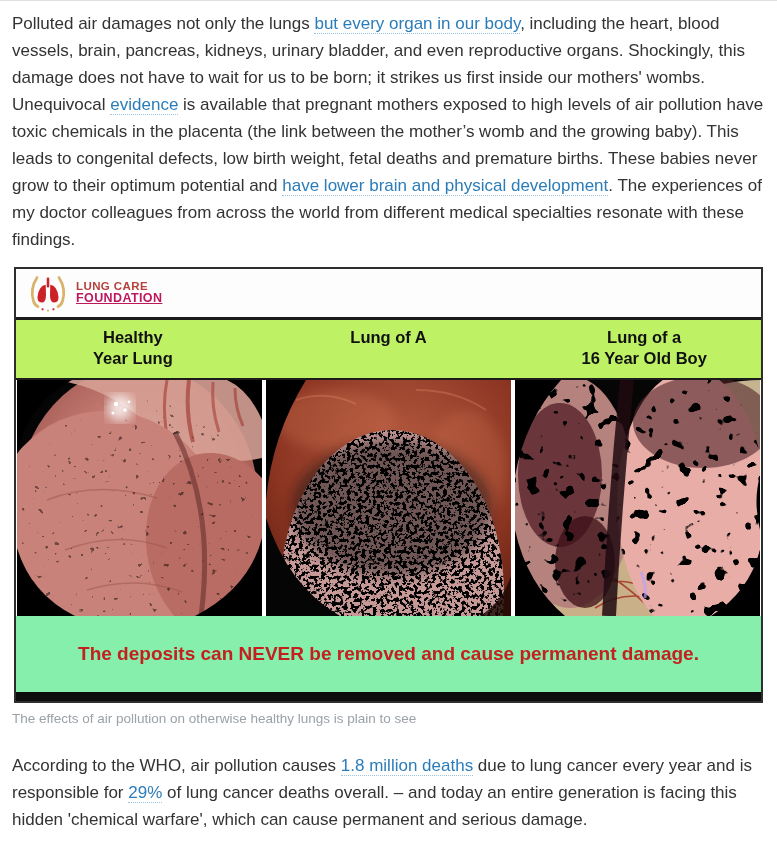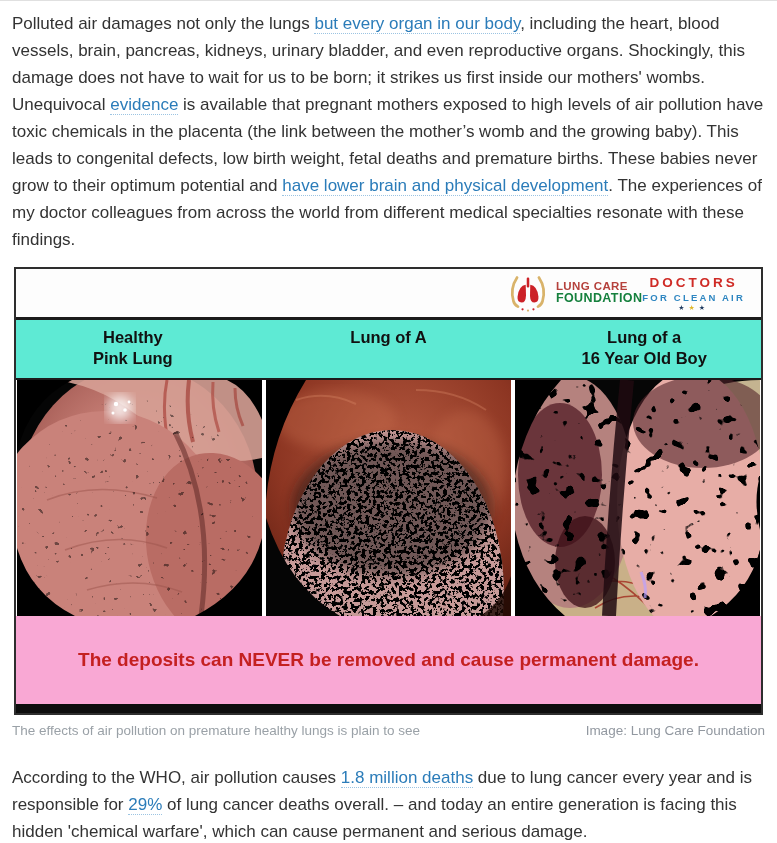--- a/index.html
+++ b/index.html
@@ -11,44 +11,44 @@
   .article-text{
     margin:0 12px;width:753px;font-size:17px;line-height:27px;color:#333333;
     -webkit-font-smoothing:antialiased;
   }
   .link{color:#2b7cb9;text-decoration:none;border-bottom:1px dotted #9cc4e2;cursor:pointer;}
   .figure{
     margin:14px 0 0 14px;width:749px;box-sizing:border-box;
     border:2px solid #2e2e2e;background:#ffffff;
   }
   .fig-header{
-    height:48px;display:flex;justify-content:flex-end;align-items:center;
+    height:48px;display:flex;justify-content:space-between;align-items:center;
     padding:0 12px;border-bottom:3px solid #1c1c1c;background:#fdfdfd;
   }
   .logo-left{display:flex;align-items:center;gap:8px;}
   .logo-left svg{display:block;}
   .logo-left-text{display:flex;flex-direction:column;line-height:1.1;}
   .logo-line1{font-size:11.5px;font-weight:bold;letter-spacing:.4px;color:#b5413c;}
-  .logo-line2{font-size:12.5px;font-weight:bold;letter-spacing:.4px;color:#15803d;}
+  .logo-line2{font-size:12.5px;font-weight:bold;letter-spacing:.4px;color:#be185d;text-decoration:underline;}
   .logo-right{text-align:center;line-height:1.25;padding-right:4px;}
   .logo-r1{font-size:13.5px;font-weight:bold;letter-spacing:3px;color:#cf2b26;}
   .logo-r2{font-size:9.5px;font-weight:bold;letter-spacing:2.2px;color:#2e86c1;}
   .logo-stars{font-size:7px;letter-spacing:4px;line-height:1;}
   .star-dark{color:#1f3a5f;}
   .star-gold{color:#e0b72a;}
-  .fig-titles{display:flex;background:#5eead4;border-bottom:2px solid #1c1c1c;gap:22px;}
+  .fig-titles{display:flex;background:#bef264;border-bottom:2px solid #1c1c1c;gap:22px;}
   .fig-titles .t{
     flex:1;text-align:center;padding:7px 0 9px;font-weight:bold;
     font-size:16.5px;line-height:21px;color:#111111;
   }
   .fig-photos{display:flex;justify-content:space-between;background:#ffffff;padding:0 1px;}
   .fig-photos svg{display:block;}
   .fig-warning{
-    height:88px;display:flex;align-items:center;justify-content:center;
-    color:#c42020;font-weight:bold;font-size:19px;background:#f9a8d4;
+    height:76px;display:flex;align-items:center;justify-content:center;
+    color:#c42020;font-weight:bold;font-size:19px;background:#86efac;
   }
   .fig-bottombar{height:9px;background:#0d0d0d;}
   .caption-row{
     display:flex;justify-content:space-between;align-items:flex-start;
     margin:8px 12px 0 12px;font-size:13.5px;color:#9aa1a7;
   }
   .caption-right{color:#9298a0;}
   .para2{margin-top:26px;}
 </style>
 </head>
@@ -70,31 +70,26 @@
         <path d="M24.5 13 Q32 14 33.5 26 Q34 32 29 32.5 Q24.5 32.5 24.2 25 Z" fill="#cc2127"></path>
         <circle cx="16" cy="40" r="1.2" fill="#cc2127"></circle>
         <circle cx="22" cy="41.3" r="1.2" fill="#d9b36a"></circle>
         <circle cx="28" cy="40" r="1.2" fill="#cc2127"></circle>
       </svg>
       <div class="logo-left-text">
         <span class="logo-line1">LUNG CARE</span>
         <span class="logo-line2">FOUNDATION</span>
       </div>
     </div>
-    <div class="logo-right">
-      <div class="logo-r1">DOCTORS</div>
-      <div class="logo-r2">FOR CLEAN AIR</div>
-      <div class="logo-stars"><span class="star-dark">★</span><span class="star-gold">★</span><span class="star-dark">★</span></div>
-    </div>
   </div>
 
   <div class="fig-titles">
     <div class="t">
       <span>Healthy</span><br>
-      <span>Pink Lung</span>
+      <span>Year Lung</span>
     </div>
     <div class="t">
       <span>Lung of A</span><br>
     </div>
     <div class="t">
       <span>Lung of a</span><br>
       <span>16 Year Old Boy</span>
     </div>
   </div>
 
@@ -190,17 +185,16 @@
       <path d="M245,236 L245,170 Q234,212 196,236 Z" fill="#000"></path>
       <path d="M245,96 Q238,120 245,150 Z" fill="#000"></path>
     </svg>
   </div>
 
   <div class="fig-warning">The deposits can NEVER be removed and cause permanent damage.</div>
   <div class="fig-bottombar"></div>
 </figure>
 
 <div class="caption-row">
-  <span>The effects of air pollution on premature healthy lungs is plain to see</span>
-  <span class="caption-right">Image: Lung Care Foundation</span>
+  <span>The effects of air pollution on otherwise healthy lungs is plain to see</span>
 </div>
 
 <p class="article-text para2"><span>According to the WHO, air pollution causes </span><a href="#" class="link">1.8 million deaths</a><span> due to lung cancer every year and is responsible for </span><a href="#" class="link">29%</a><span> of lung cancer deaths overall. – and today an entire generation is facing this hidden 'chemical warfare', which can cause permanent and serious damage.</span></p>
 
 </body></html>

